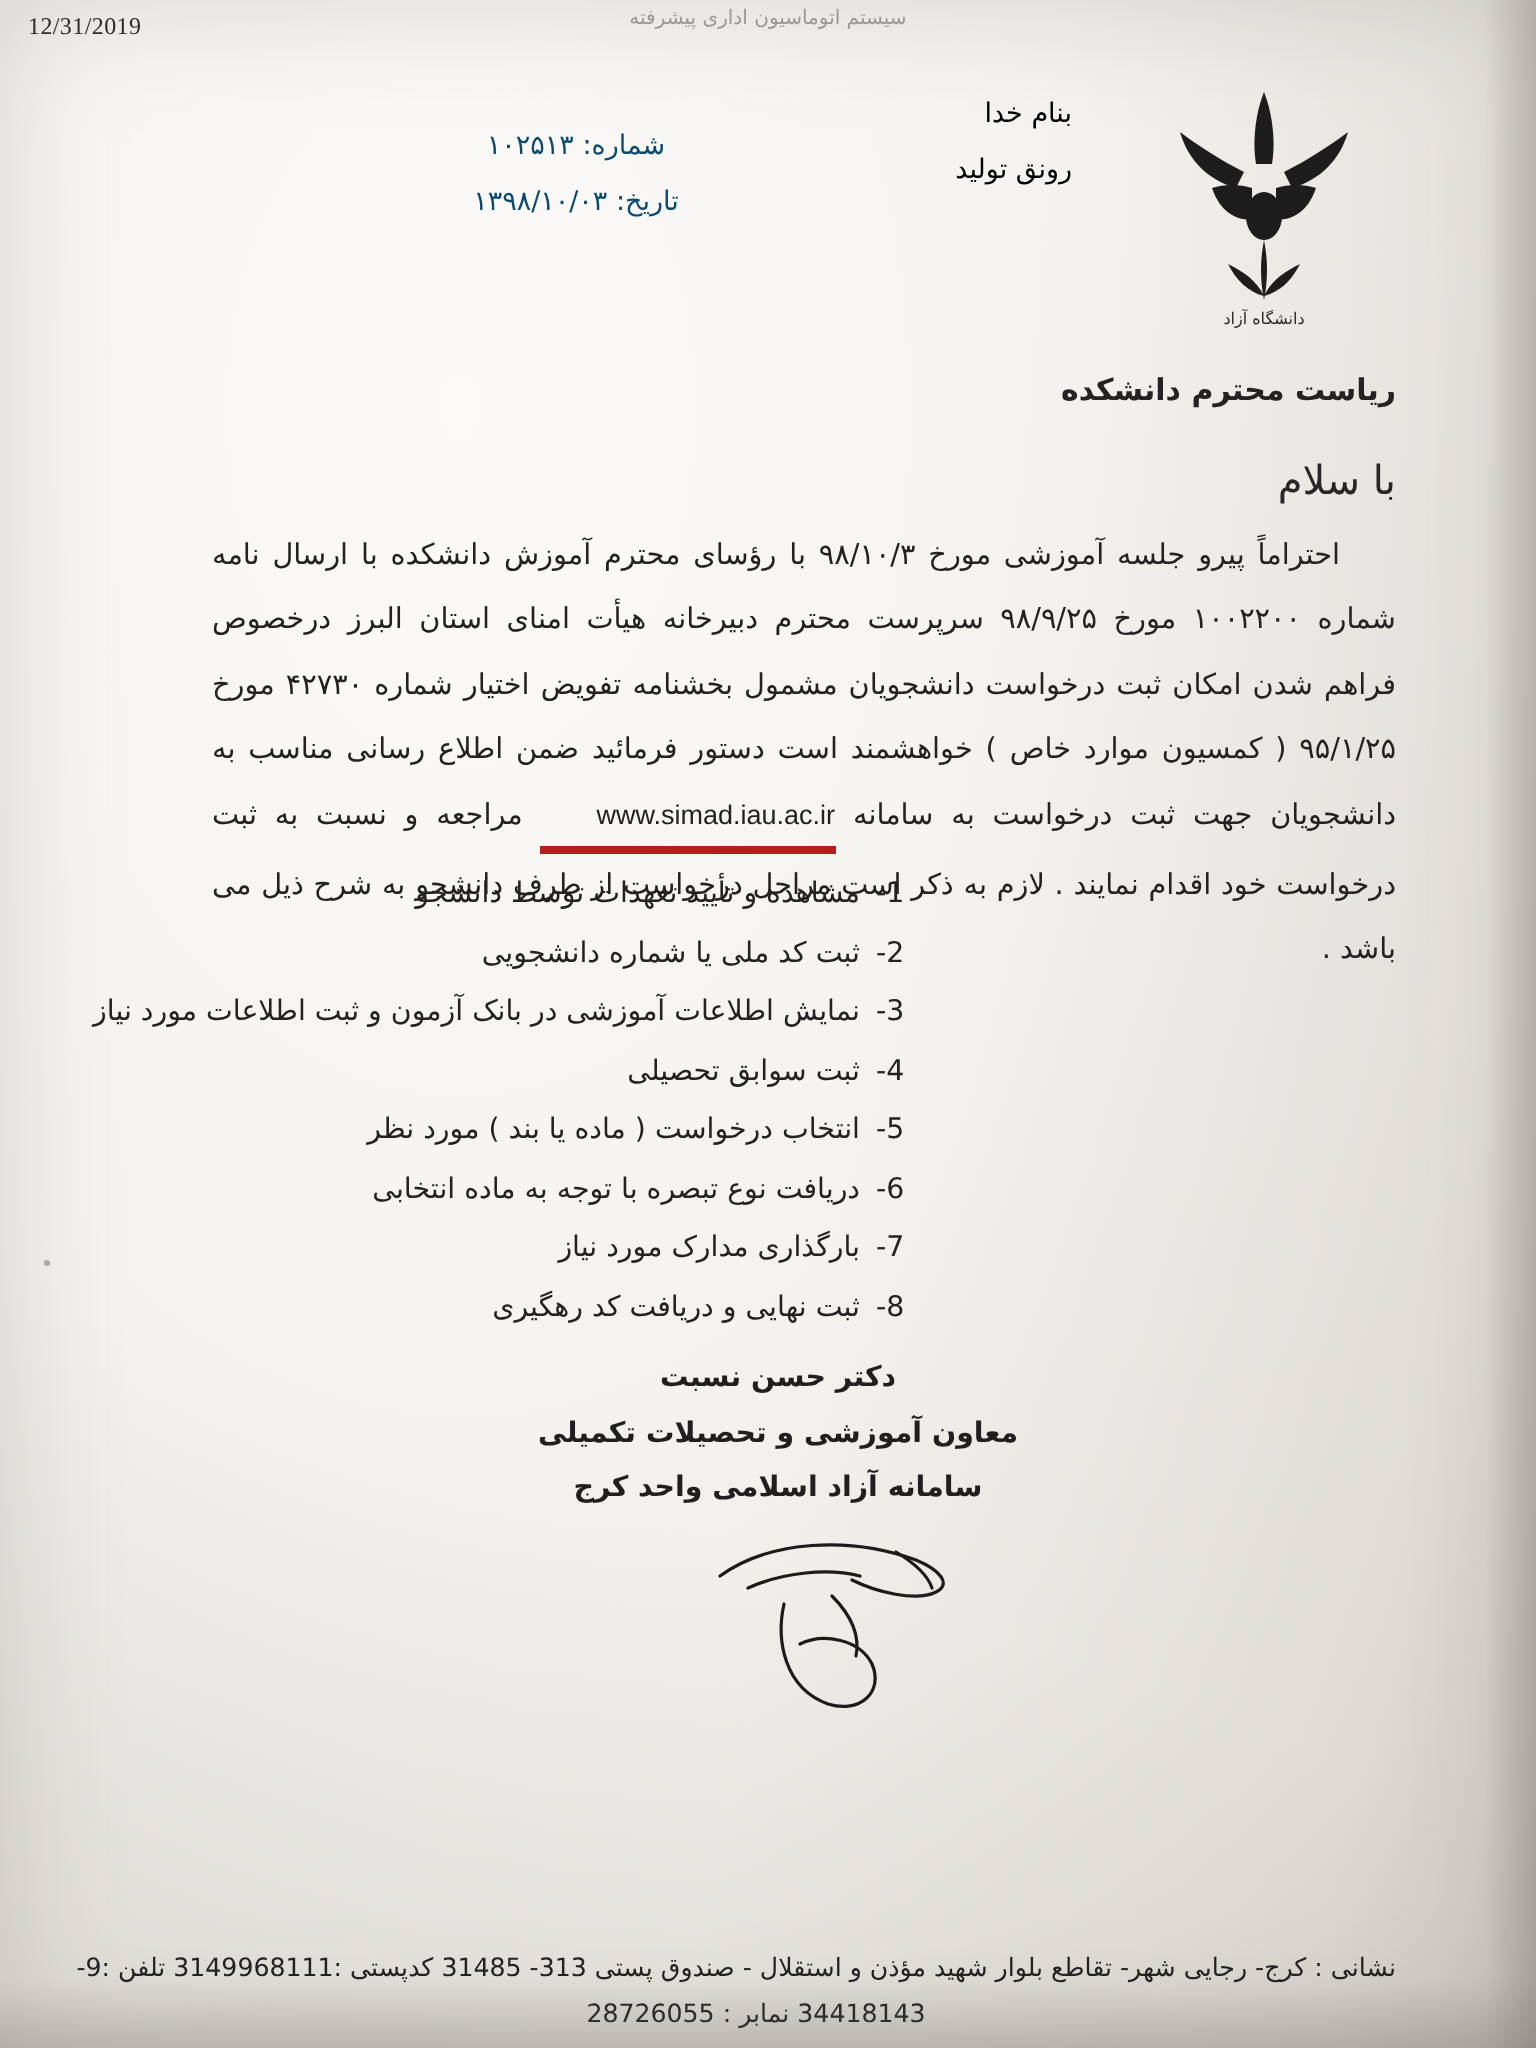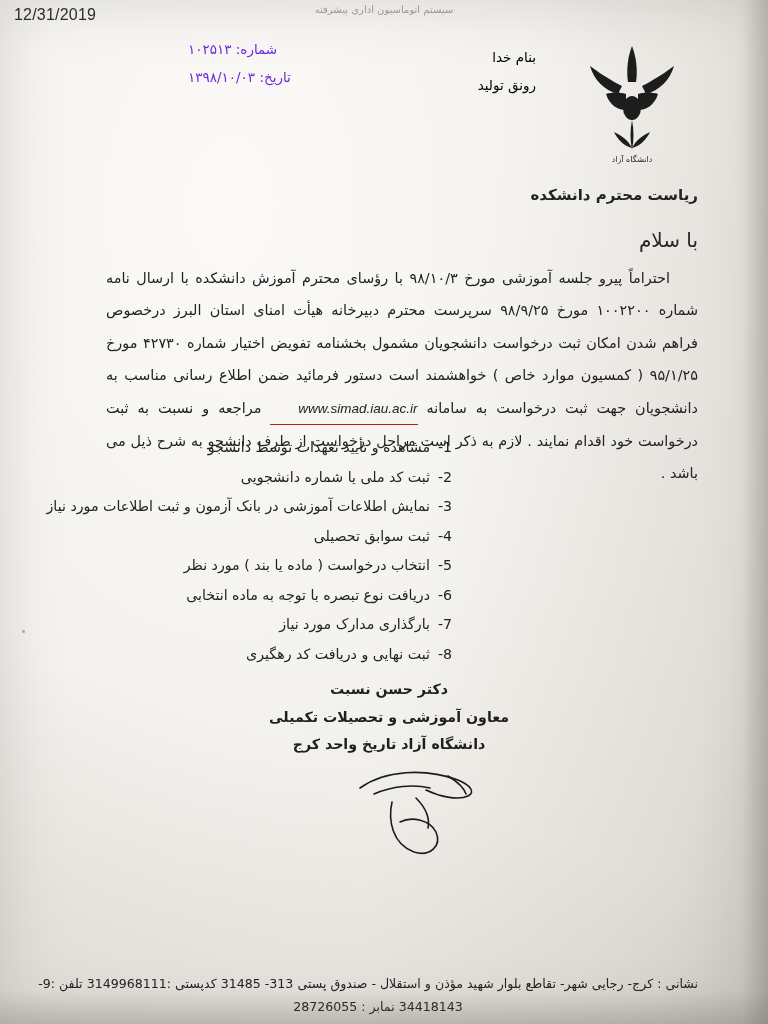--- a/index.html
+++ b/index.html
@@ -46,24 +46,24 @@
     position: absolute;
     left: 0; bottom: 0; height: 34px; width: 768px;
     background: linear-gradient(to top, rgba(110,106,99,0.26), rgba(110,106,99,0.0));
     pointer-events: none;
   }
 
   .scan-date {
     position: absolute;
     left: 14px;
     top: 6px;
-    font-size: 16px;
+    font-size: 12px;
     color: #2c2c2c;
     direction: ltr;
-    font-family: Liberation Sans, sans-serif;
+    font-family: Liberation Serif, serif;
     letter-spacing: 0.2px;
   }
   .header-faint {
     position: absolute;
     left: 0; right: 0;
     top: 4px;
     text-align: center;
     font-size: 10px;
     color: #9b9892;
     letter-spacing: 0.5px;
@@ -87,25 +87,25 @@
     text-align: right;
     font-size: 13.5px;
     color: #000000;
     line-height: 2.05;
   }
   .meta .line { white-space: nowrap; }
 
   .numbers {
     position: absolute;
     left: 188px;
-    top: 36px;
+    top: 60px;
     width: 200px;
-    text-align: left;
+    text-align: center;
     font-size: 13.5px;
-    color: #6d28d9;
+    color: #0c4a6e;
     line-height: 2.05;
   }
   .numbers .row { white-space: nowrap; }
 
   .addressee {
     position: absolute;
     right: 70px;
     top: 186px;
     font-size: 15px;
     font-weight: bold;
@@ -128,24 +128,23 @@
     line-height: 2.25;
     color: #222;
     text-align: justify;
     text-justify: inter-word;
   }
   .body p { margin: 0; text-indent: 28px; }
   .link {
     direction: ltr;
     unicode-bidi: embed;
     display: inline-block;
-    border-bottom: 1px solid #b91c1c;
+    border-bottom: 4px solid #b91c1c;
     font-family: "Liberation Sans", sans-serif;
     font-size: 13.5px;
-    font-style: italic;
   }
 
   .steps {
     position: absolute;
     right: 70px;
     top: 440px;
     width: 592px;
     font-size: 14.2px;
     color: #222;
     line-height: 1;
@@ -292,21 +291,21 @@
     </div>
     <div class="step">
       <span class="num">-8</span>
       <span class="txt">ثبت نهایی و دریافت کد رهگیری</span>
     </div>
   </div>
 
   <div class="signature">
     <div>دکتر حسن نسبت</div>
     <div>معاون آموزشی و تحصیلات تکمیلی</div>
-    <div>دانشگاه آزاد تاریخ واحد کرج</div>
+    <div>سامانه آزاد اسلامی واحد کرج</div>
   </div>
 
   <div class="sign-mark">
     <svg width="180" height="110" viewBox="0 0 180 110" xmlns="http://www.w3.org/2000/svg">
       <g fill="none" stroke="#1b1b1b" stroke-width="1.6" stroke-linecap="round">
         <path d="M30 30 C55 12, 95 10, 128 22 C140 27, 146 34, 138 38 C128 43, 108 38, 96 32"></path>
         <path d="M44 36 C62 28, 84 26, 100 30"></path>
         <path d="M118 18 C128 24, 134 30, 136 36"></path>
         <path d="M62 44 C58 62, 62 86, 84 94 C100 99, 112 88, 106 74 C100 62, 82 58, 70 64"></path>
         <path d="M86 40 C96 50, 100 60, 98 70"></path>

